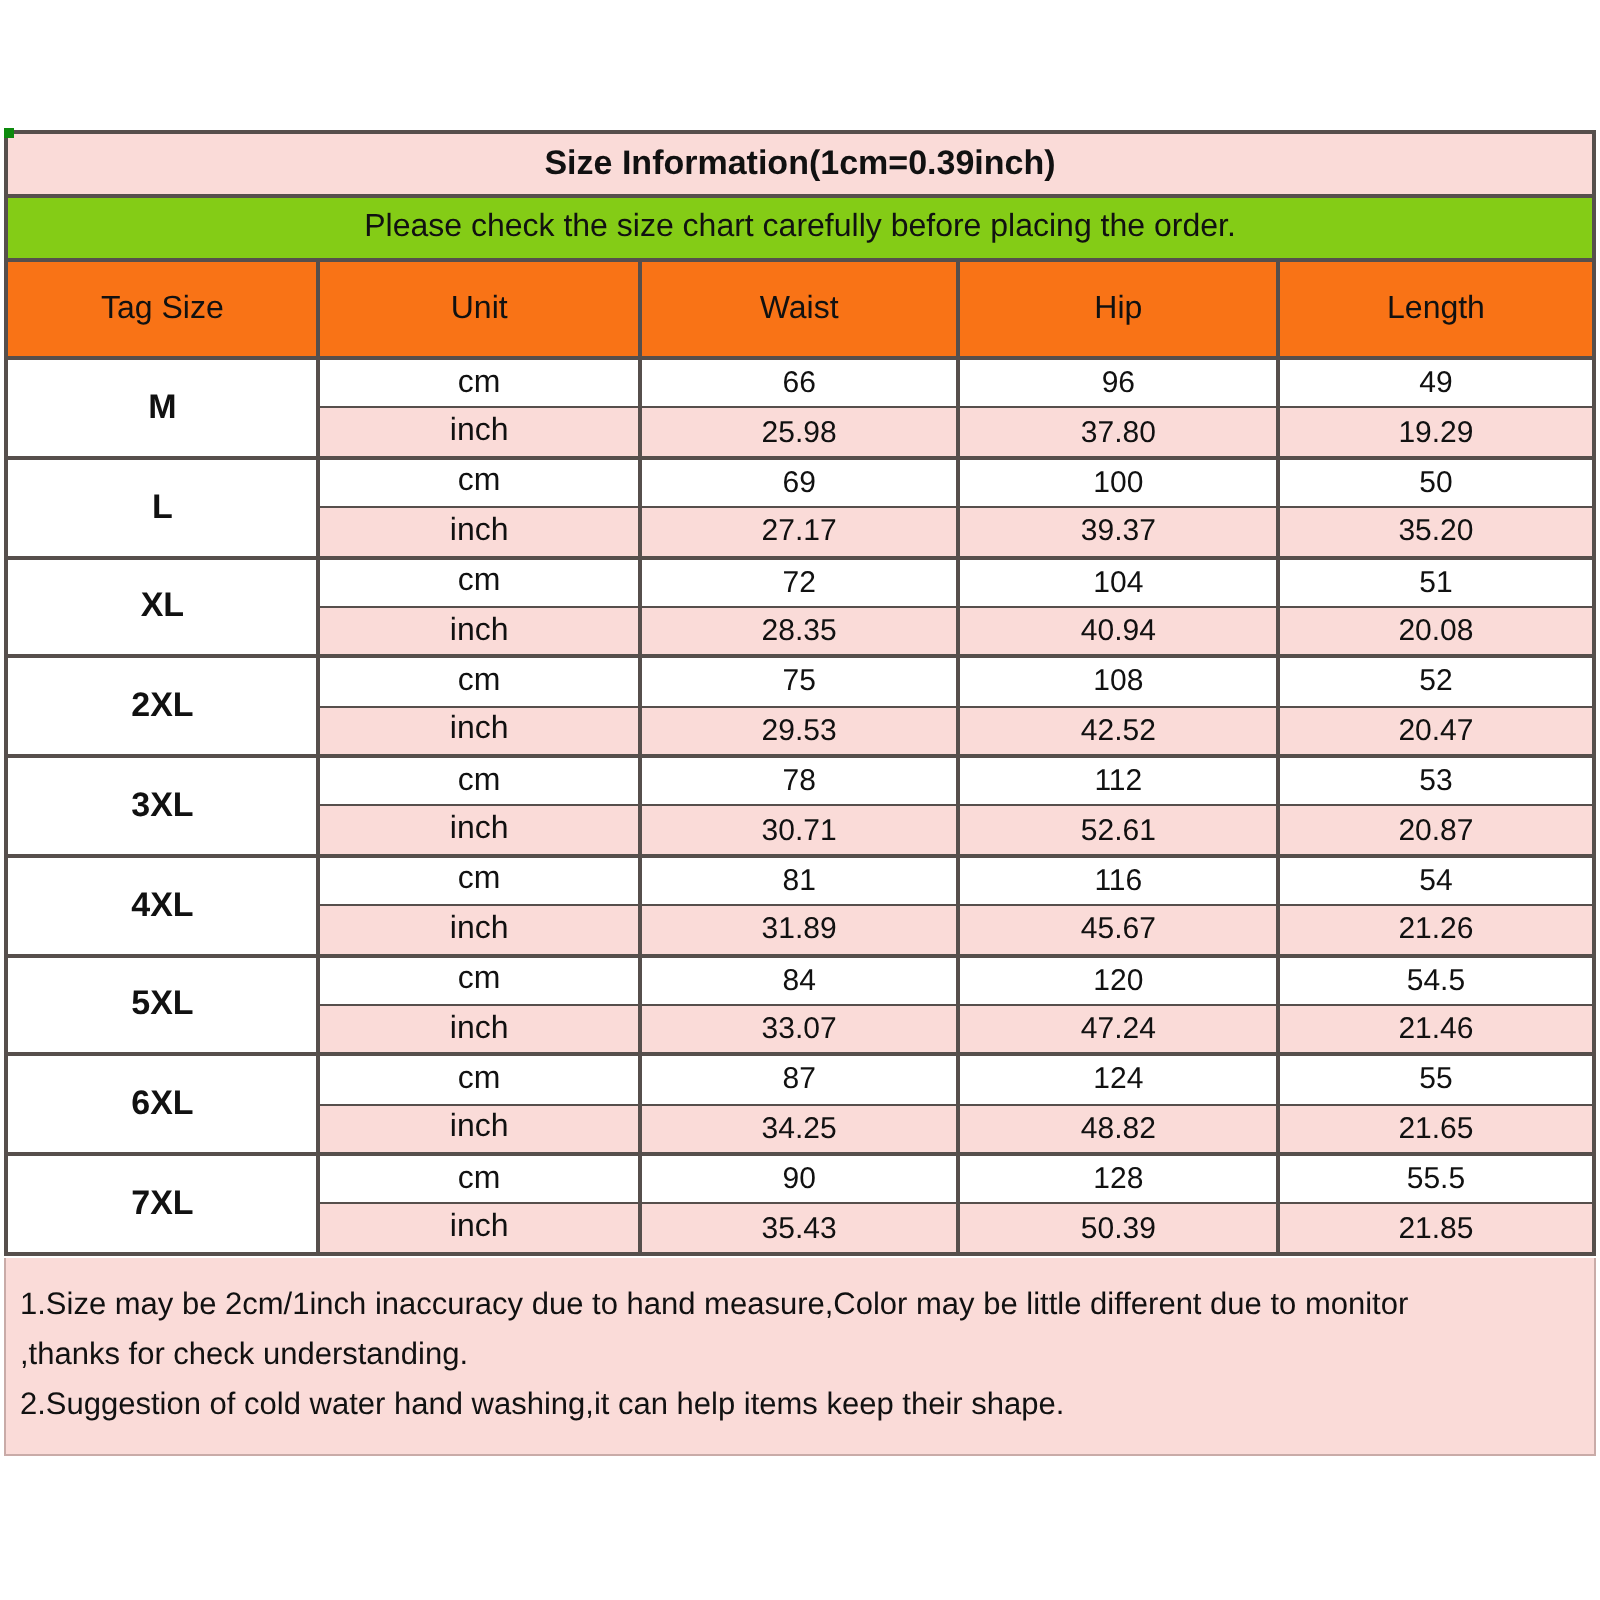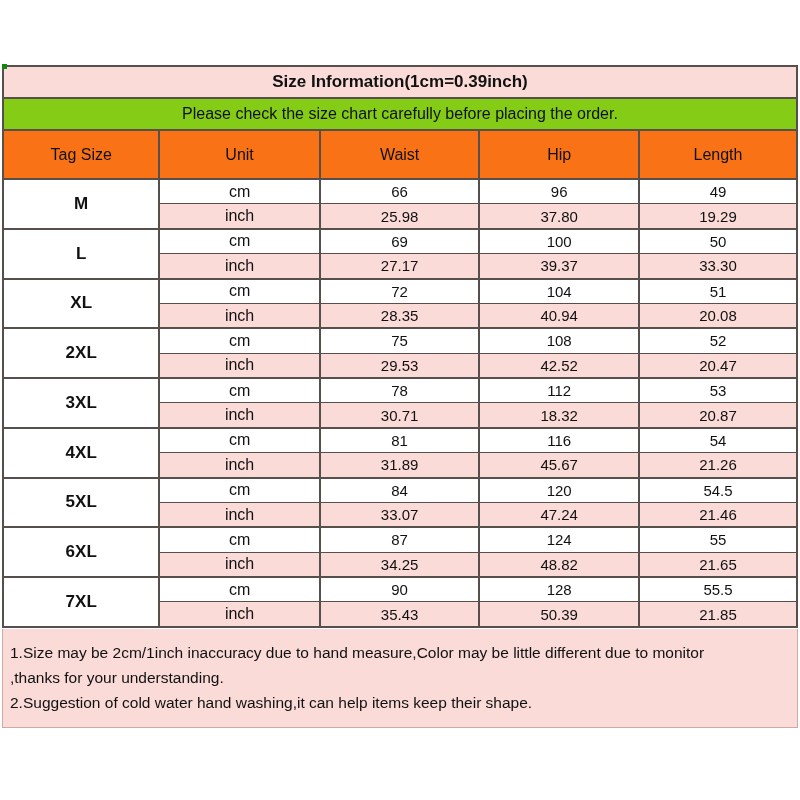--- a/index.html
+++ b/index.html
@@ -130,21 +130,21 @@
           <td class="tag-cell" rowspan="2">L</td>
           <td class="unit-cell splittable">cm</td>
           <td class="value-cell splittable">69</td>
           <td class="value-cell splittable">100</td>
           <td class="value-cell splittable">50</td>
         </tr>
         <tr class="row-inch">
           <td class="unit-cell splittable">inch</td>
           <td class="value-cell splittable">27.17</td>
           <td class="value-cell splittable">39.37</td>
-          <td class="value-cell splittable">33.30</td>
+          <td class="value-cell splittable">35.20</td>
         </tr>
         <tr class="row-cm">
           <td class="tag-cell" rowspan="2">XL</td>
           <td class="unit-cell splittable">cm</td>
           <td class="value-cell splittable">72</td>
           <td class="value-cell splittable">104</td>
           <td class="value-cell splittable">51</td>
         </tr>
         <tr class="row-inch">
           <td class="unit-cell splittable">inch</td>
@@ -168,21 +168,21 @@
         <tr class="row-cm">
           <td class="tag-cell" rowspan="2">3XL</td>
           <td class="unit-cell splittable">cm</td>
           <td class="value-cell splittable">78</td>
           <td class="value-cell splittable">112</td>
           <td class="value-cell splittable">53</td>
         </tr>
         <tr class="row-inch">
           <td class="unit-cell splittable">inch</td>
           <td class="value-cell splittable">30.71</td>
-          <td class="value-cell splittable">18.32</td>
+          <td class="value-cell splittable">52.61</td>
           <td class="value-cell splittable">20.87</td>
         </tr>
         <tr class="row-cm">
           <td class="tag-cell" rowspan="2">4XL</td>
           <td class="unit-cell splittable">cm</td>
           <td class="value-cell splittable">81</td>
           <td class="value-cell splittable">116</td>
           <td class="value-cell splittable">54</td>
         </tr>
         <tr class="row-inch">
@@ -228,17 +228,17 @@
           <td class="unit-cell splittable">inch</td>
           <td class="value-cell splittable">35.43</td>
           <td class="value-cell splittable">50.39</td>
           <td class="value-cell splittable">21.85</td>
         </tr>
       </tbody>
   </table>
 
   <div class="attention">
     <div>1.Size may be 2cm/1inch inaccuracy due to hand measure,Color may be little different due to monitor</div>
-    <div>,thanks for your understanding.</div>
+    <div>,thanks for check understanding.</div>
     <div>2.Suggestion of cold water hand washing,it can help items keep their shape.</div>
   </div>
 
 </div>
 
 </body></html>

